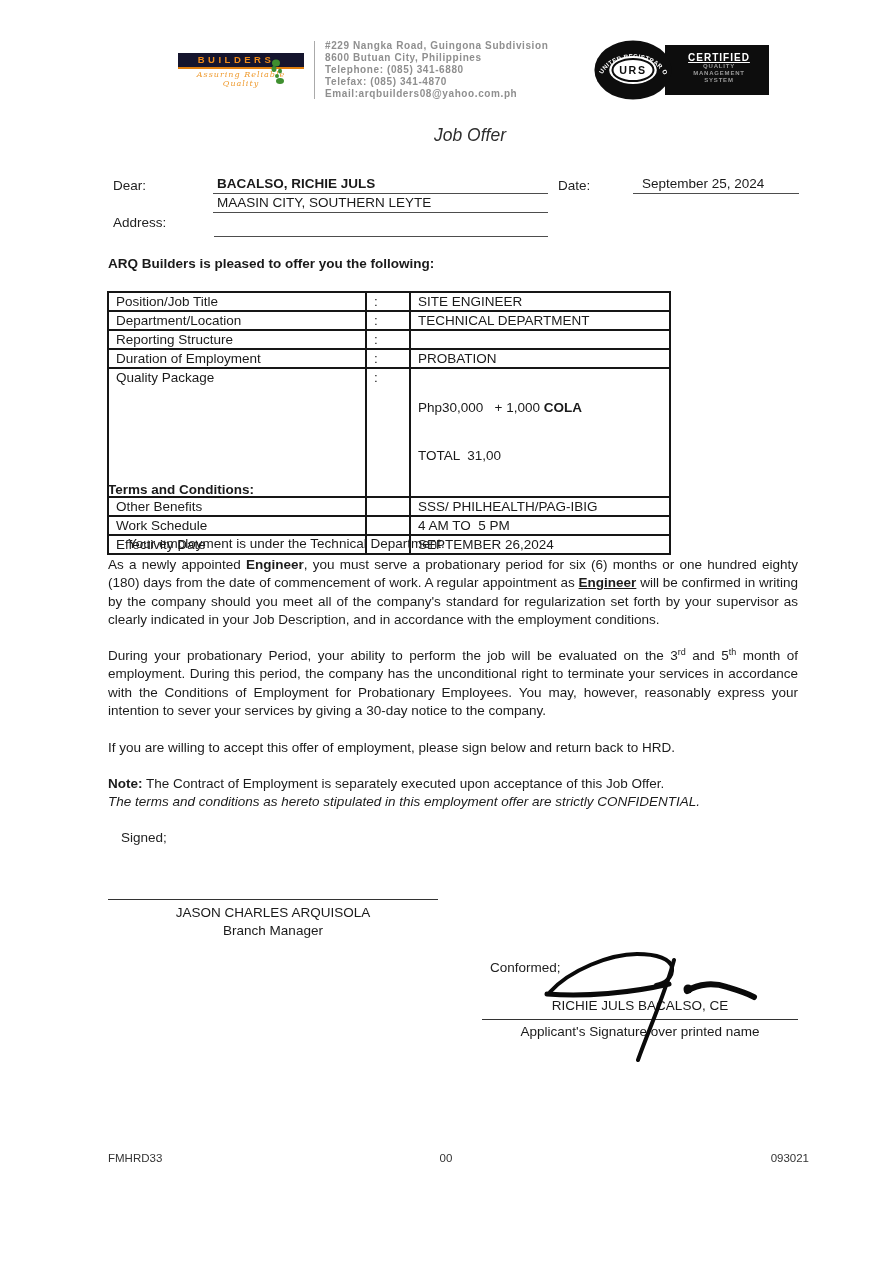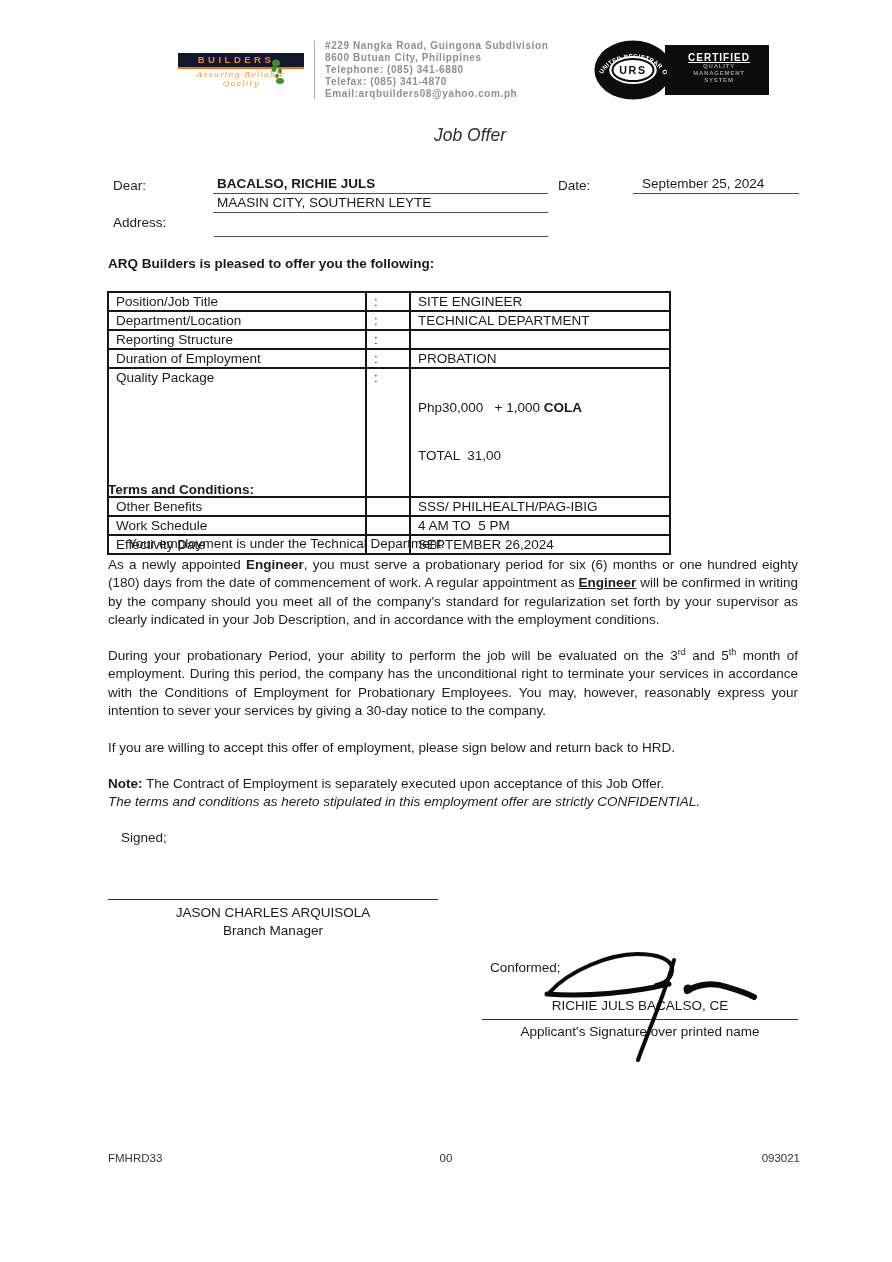--- a/index.html
+++ b/index.html
@@ -199,15 +199,15 @@
   <svg class="sig-svg" width="225" height="125" viewBox="0 0 225 125">
     <path d="M 15,48 C 35,26 75,10 102,10 C 122,10 136,15 137,24 C 138,33 130,40 121,41" fill="none" stroke="#0a0a0a" stroke-width="4" stroke-linecap="round"></path>
     <path d="M 12,50 C 50,53 96,49 134,40" fill="none" stroke="#0a0a0a" stroke-width="5" stroke-linecap="round"></path>
     <path d="M 139,16 C 130,50 114,85 103,116" fill="none" stroke="#0a0a0a" stroke-width="4" stroke-linecap="round"></path>
     <circle cx="153" cy="45" r="4.5" fill="#0a0a0a"></circle>
     <path d="M 152,47 C 164,39 180,39 192,43 C 202,46 212,49 219,53" fill="none" stroke="#0a0a0a" stroke-width="6" stroke-linecap="round"></path>
   </svg>
 
   <div class="footer-item" style="left:108px;">FMHRD33</div>
   <div class="footer-item" style="left:0; width:100%; text-align:center;">00</div>
-  <div class="footer-item" style="right:92px;padding-left:36px;">093021</div>
+  <div class="footer-item" style="right:83px;padding-left:36px;">093021</div>
 
 </div>
 
 </body></html>

